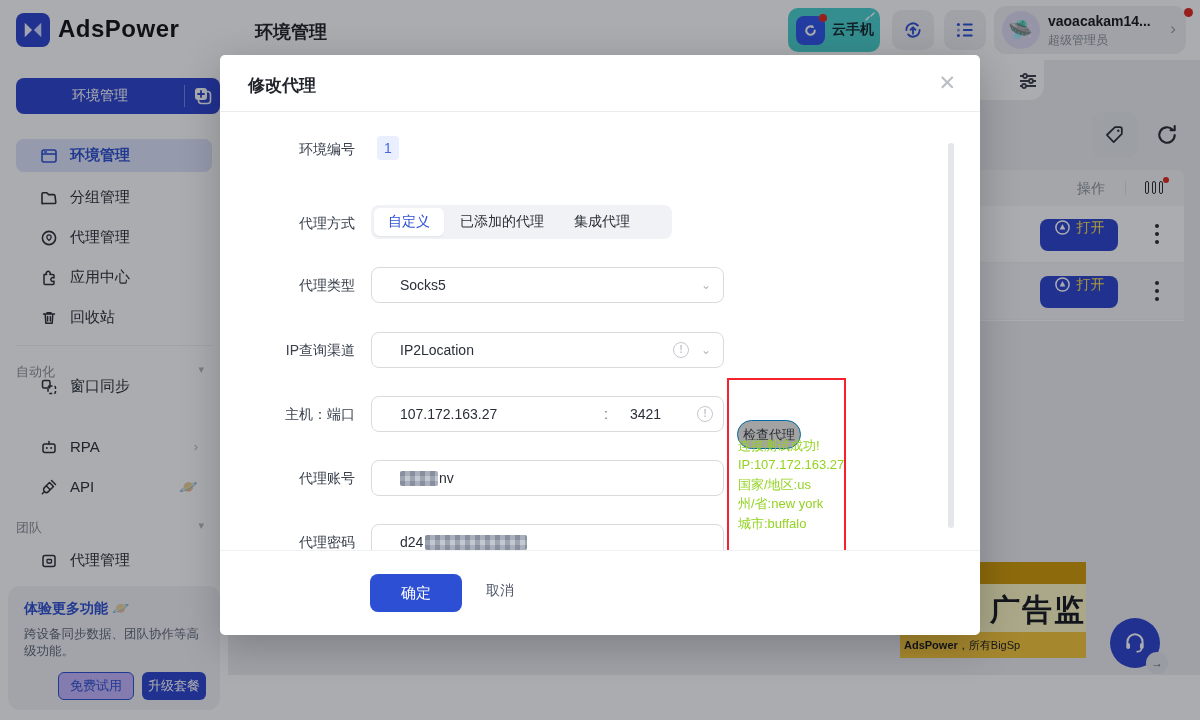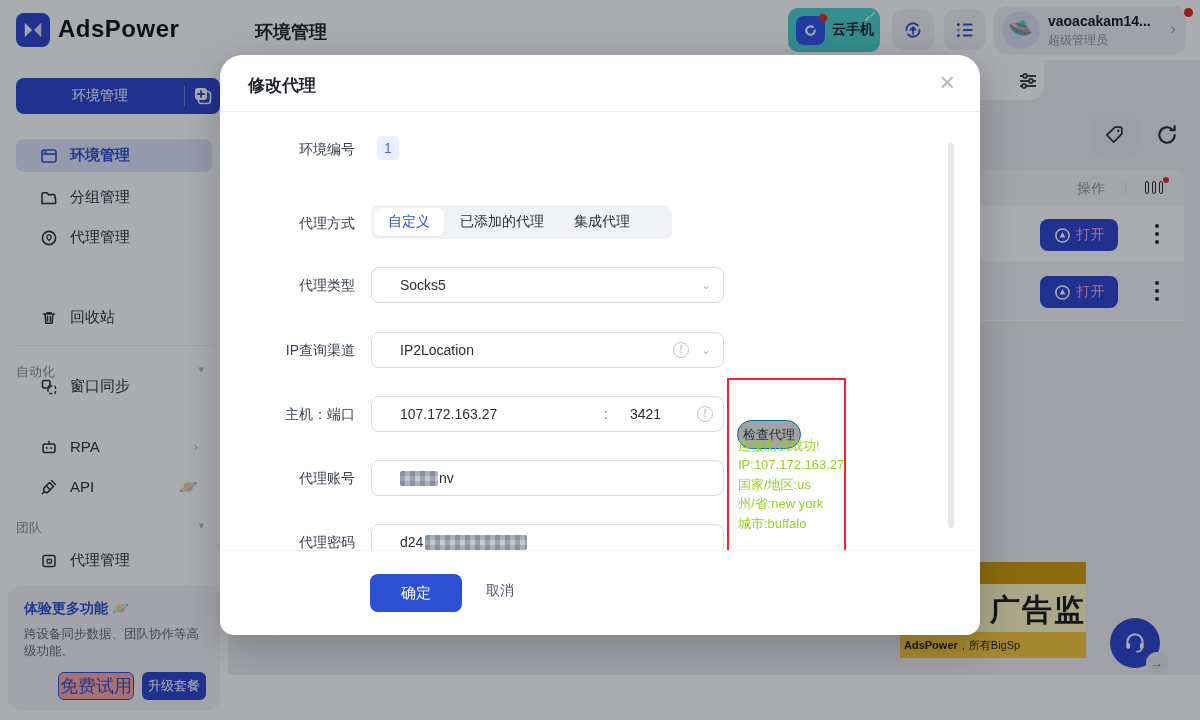--- a/index.html
+++ b/index.html
@@ -35,58 +35,58 @@
   .nav-item svg { flex:0 0 auto; }
   .nav-item.active { background:#dde4fa; color:#2d4fd3; font-weight:bold; }
   .side-divider { position:absolute; left:16px; top:285px; width:196px; height:1px; background:#eef0f2; }
   .sec-label { position:absolute; left:16px; width:196px; font-size:13px; color:#8a9099; display:flex; justify-content:space-between; padding-right:8px; }
   .sec-caret { color:#b3b8c0; font-size:11px; }
   .nav-extra { position:absolute; right:14px; color:#b3b8c0; font-size:13px; }
   .promo-card { position:absolute; left:8px; top:526px; width:212px; height:124px; background:#f1f3f8; border-radius:12px; padding:14px 14px 0 16px; }
   .promo-title { font-size:14px; font-weight:bold; color:#2d4fd3; }
   .promo-desc { margin-top:8px; font-size:12.5px; line-height:17px; color:#5f6673; }
   .promo-btns { margin-top:12px; display:flex; justify-content:flex-end; gap:8px; }
-  .btn-trial { width:76px; height:28px; background:#fca5a5; border:1px solid #2d4fd3; color:#2d4fd3; border-radius:6px; font-size:18px; display:flex; align-items:center; justify-content:center; cursor:pointer; }
+  .btn-trial { width:76px; height:28px; background:#c4b5fd; border:1px solid #2d4fd3; color:#2d4fd3; border-radius:6px; font-size:13px; display:flex; align-items:center; justify-content:center; cursor:pointer; }
   .btn-upgrade { width:64px; height:28px; background:#2c43cf; color:#fff; border-radius:6px; font-size:13px; display:flex; align-items:center; justify-content:center; cursor:pointer; }
 
   
   .main-bg { left:228px; top:60px; width:972px; height:615px; background:#edeff3; }
   .toolbar-block { left:228px; top:60px; width:816px; height:40px; background:#fff; border-radius:0 0 14px 0; }
   .filter-btn { left:1008px; top:66px; width:40px; height:30px; display:flex; align-items:center; justify-content:center; cursor:pointer; }
   .sq-btn { width:46px; height:46px; background:#e9ebef; border-radius:10px; display:flex; align-items:center; justify-content:center; cursor:pointer; }
   .table-wrap { left:244px; top:170px; width:940px; height:151px; background:#fff; border-radius:8px 8px 0 0; overflow:hidden; }
   .thead { position:absolute; left:0; top:0; width:100%; height:36px; background:#f5f6f8; }
   .th-op { position:absolute; left:833px; top:10px; font-size:14px; color:#8a9099; }
   .th-div { position:absolute; left:881px; top:11px; width:1px; height:14px; background:#dfe1e5; }
   .colset { position:absolute; left:899px; top:8px; width:26px; height:20px; cursor:pointer; }
   .colset .bar { position:absolute; top:3px; width:3.5px; height:13px; border:1.6px solid #262b33; border-radius:2px; }
   .colset .dot { position:absolute; right:0; top:-1px; width:6px; height:6px; background:#e0281e; border-radius:50%; }
   .trow { position:absolute; left:0; width:100%; height:57px; border-bottom:1px solid #f0f1f3; }
-  .open-btn { position:absolute; left:796px; top:13px; width:78px; height:32px; background:#2c43cf; border-radius:8px; color:#f9a8d4; font-size:14px; display:flex; align-items:center; justify-content:center; gap:6px; cursor:pointer; }
+  .open-btn { position:absolute; left:796px; top:13px; width:78px; height:32px; background:#2c43cf; border-radius:8px; color:#fde047; font-size:14px; display:flex; align-items:flex-start; justify-content:center; gap:6px; cursor:pointer; }
   .kebab { position:absolute; left:905px; top:16px; width:16px; height:26px; cursor:pointer; }
   .kebab i { position:absolute; left:6px; width:4px; height:4px; background:#262b33; border-radius:50%; }
 
   
   .banner { left:900px; top:562px; width:186px; height:96px; background:#fef9c3; overflow:hidden; }
   .banner-top { position:absolute; left:0; top:0; width:100%; height:22px; background:#d29c06; }
   .banner-big { position:absolute; left:14px; top:28px; font-size:30px; font-weight:bold; color:#15181d; letter-spacing:2px; white-space:nowrap; }
   .banner-frag { position:absolute; left:2px; top:32px; width:7px; height:28px; background:#15181d; }
   .banner-small { position:absolute; left:0; bottom:0; width:100%; height:26px; background:#f6c63a; font-size:11px; color:#15181d; display:flex; align-items:center; padding-left:4px; white-space:nowrap; }
   .banner-small b { font-weight:bold; }
 
   
   .help-fab { left:1110px; top:618px; width:50px; height:50px; background:#2c43cf; border-radius:50%; display:flex; align-items:center; justify-content:center; cursor:pointer; }
   .help-mini { left:1146px; top:652px; width:22px; height:22px; background:#e3e6ec; border-radius:50%; display:flex; align-items:center; justify-content:center; font-size:12px; color:#5b6472; font-weight:bold; cursor:pointer; }
 
   
   .bottom-bar { left:228px; top:675px; width:972px; height:45px; background:#fff; }
 
   
   .overlay { left:0; top:0; width:1200px; height:720px; background:rgba(14,18,27,.35); z-index:40; }
-  .modal { left:220px; top:55px; width:760px; height:580px; background:#fff; border-radius:22px; z-index:50; box-shadow:0 10px 40px rgba(0,0,0,.22); }
+  .modal { left:220px; top:55px; width:760px; height:580px; background:#fff; border-radius:5px; z-index:50; box-shadow:0 10px 40px rgba(0,0,0,.22); }
   .m-header { position:absolute; left:0; top:0; width:100%; height:57px; border-bottom:1px solid #ebedf0; }
   .m-title { position:absolute; left:28px; top:19px; font-size:17px; font-weight:bold; color:#1f2329; }
   .m-close { position:absolute; right:24px; top:16px; font-size:21px; color:#b9bdc4; cursor:pointer; }
   .m-label { position:absolute; left:0; width:135px; text-align:right; font-size:14px; color:#38404c; }
   .env-badge { position:absolute; left:157px; top:81px; min-width:22px; height:24px; background:#e9efff; color:#4468e0; border-radius:4px; font-size:14px; display:flex; align-items:center; justify-content:center; padding:0 5px; }
   .tabs { position:absolute; left:151px; top:150px; width:301px; height:34px; background:#f1f2f5; border-radius:8px; display:flex; align-items:center; padding:0 3px; gap:2px; }
   .tab { height:28px; display:flex; align-items:center; justify-content:center; font-size:14px; color:#2a2f38; padding:0 14px; border-radius:6px; cursor:pointer; white-space:nowrap;text-align:center; }
   .tab.active { background:#fff; color:#2d4fd3; box-shadow:0 1px 2px rgba(0,0,0,.06); }
   .fld { position:absolute; left:151px; width:353px; height:36px; background:#fff; border:1px solid #d8dade; border-radius:8px; font-size:14px; color:#2a2f38; display:flex; align-items:center; padding:0 28px; cursor:text; }
   .fld .caret { position:absolute; right:12px; color:#b3b8c0; font-size:12px; }
@@ -184,20 +184,26 @@
         </svg>
       <span>分组管理</span>
     </div>
     <div class="nav-item" style="top:161px">
       <svg width="18" height="18" viewBox="0 0 18 18">
           <circle cx="9" cy="9" r="6.6" fill="none" stroke="#2a2f38" stroke-width="1.6"></circle>
           <path d="M9 5.8a2.2 2.2 0 0 1 2.2 2.2c0 1.7-2.2 3.4-2.2 3.4S6.8 9.7 6.8 8A2.2 2.2 0 0 1 9 5.8z" fill="none" stroke="#2a2f38" stroke-width="1.3"></path>
         </svg>
       <span>代理管理</span>
     </div>
+    <div class="nav-item" style="top:201px">
+      <svg width="18" height="18" viewBox="0 0 18 18">
+          <path d="M4 7h2.6a2 2 0 1 1 3.2 0H13a1 1 0 0 1 1 1v2.4a2 2 0 1 0 0 3.2V16a1 1 0 0 1-1 1H5a1 1 0 0 1-1-1z" fill="none" stroke="#2a2f38" stroke-width="1.5" stroke-linejoin="round" transform="translate(0,-1.5)"></path>
+        </svg>
+      <span>应用中心</span>
+    </div>
     <div class="nav-item" style="top:241px">
       <svg width="18" height="18" viewBox="0 0 18 18">
           <path d="M3.5 5h11M7 5V3.8h4V5M5.2 5l.6 9.2h6.4l.6-9.2M7.6 7.5v4.5M10.4 7.5v4.5" fill="none" stroke="#2a2f38" stroke-width="1.5" stroke-linecap="round" stroke-linejoin="round"></path>
         </svg>
       <span>回收站</span>
     </div>
 
     <div class="side-divider"></div>
 
     <div class="sec-label" style="top:303px">

